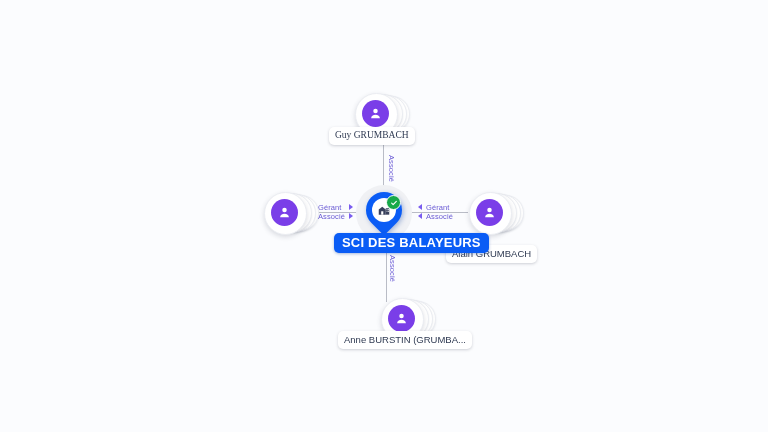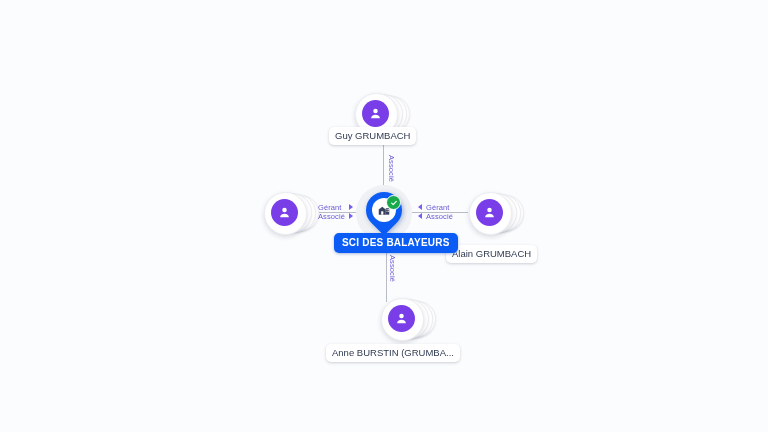--- a/index.html
+++ b/index.html
@@ -132,21 +132,21 @@
     border: 1.5px solid #ffffff;
     display: flex;
     align-items: center;
     justify-content: center;
   }
   .company-label {
     position: absolute;
     background: #0a5cf5;
     color: #ffffff;
     border-radius: 5px;
-    font-size: 10px;
+    font-size: 13px;
     font-weight: bold;
     letter-spacing: .2px;
     padding: 4px 8px 5px 8px;
     white-space: nowrap;
     line-height: 11px;
     box-shadow: 0 1px 3px rgba(10,60,160,.35);
   }
 </style>
 </head>
 <body>
@@ -177,21 +177,21 @@
     <div class="stack s2"></div>
     <div class="stack s1"></div>
     <div class="stack s0"></div>
     <div class="avatar-circle">
       <svg width="15" height="15" viewBox="0 0 24 24" aria-hidden="true">
         <circle cx="12" cy="8" r="3.6" fill="#ffffff"></circle>
         <path d="M5 19.5c0-3.6 3.1-5.6 7-5.6s7 2 7 5.6z" fill="#ffffff"></path>
       </svg>
     </div>
   </div>
-  <div class="node-label" style="left:329px; top:127px;">Guy GRUMBACH</div>
+  <div class="node-label" style="left:329px; top:127px;font-family:Liberation Serif, serif;">Guy GRUMBACH</div>
 
   <div class="person" style="left:261px; top:191px;">
     <div class="stack s3"></div>
     <div class="stack s2"></div>
     <div class="stack s1"></div>
     <div class="stack s0"></div>
     <div class="avatar-circle">
       <svg width="15" height="15" viewBox="0 0 24 24" aria-hidden="true">
         <circle cx="12" cy="8" r="3.6" fill="#ffffff"></circle>
         <path d="M5 19.5c0-3.6 3.1-5.6 7-5.6s7 2 7 5.6z" fill="#ffffff"></path>
@@ -218,21 +218,21 @@
     <div class="stack s2"></div>
     <div class="stack s1"></div>
     <div class="stack s0"></div>
     <div class="avatar-circle">
       <svg width="15" height="15" viewBox="0 0 24 24" aria-hidden="true">
         <circle cx="12" cy="8" r="3.6" fill="#ffffff"></circle>
         <path d="M5 19.5c0-3.6 3.1-5.6 7-5.6s7 2 7 5.6z" fill="#ffffff"></path>
       </svg>
     </div>
   </div>
-  <div class="node-label" style="left:326px; top:331px;margin-top:13px;">Anne BURSTIN (GRUMBA...</div>
+  <div class="node-label" style="left:338px; top:331px;">Anne BURSTIN (GRUMBA...</div>
 
   <div class="halo" style="left:356px; top:185px;"></div>
 
   <div class="pin" style="left:366px; top:192px;">
     <div class="pin-inner">
       <svg width="14" height="14" viewBox="0 0 24 24" aria-hidden="true">
         <path d="M3 20V11.2L9 6.6l6 4.6V20z" fill="#39415c"></path>
         <rect x="15" y="9" width="6" height="11" fill="#39415c"></rect>
         <rect x="16.4" y="10.6" width="1.6" height="1.6" fill="#ffffff"></rect>
         <rect x="18.8" y="10.6" width="1.6" height="1.6" fill="#ffffff"></rect>

